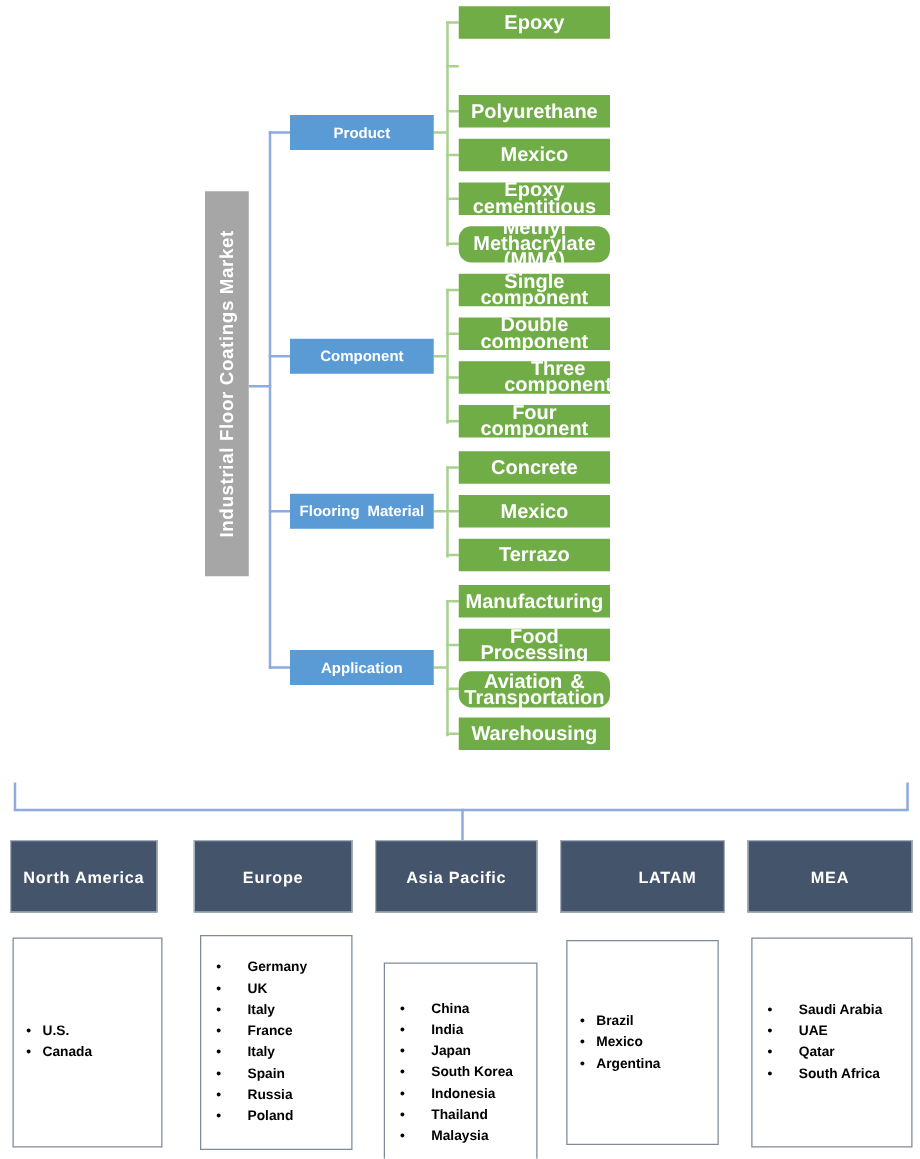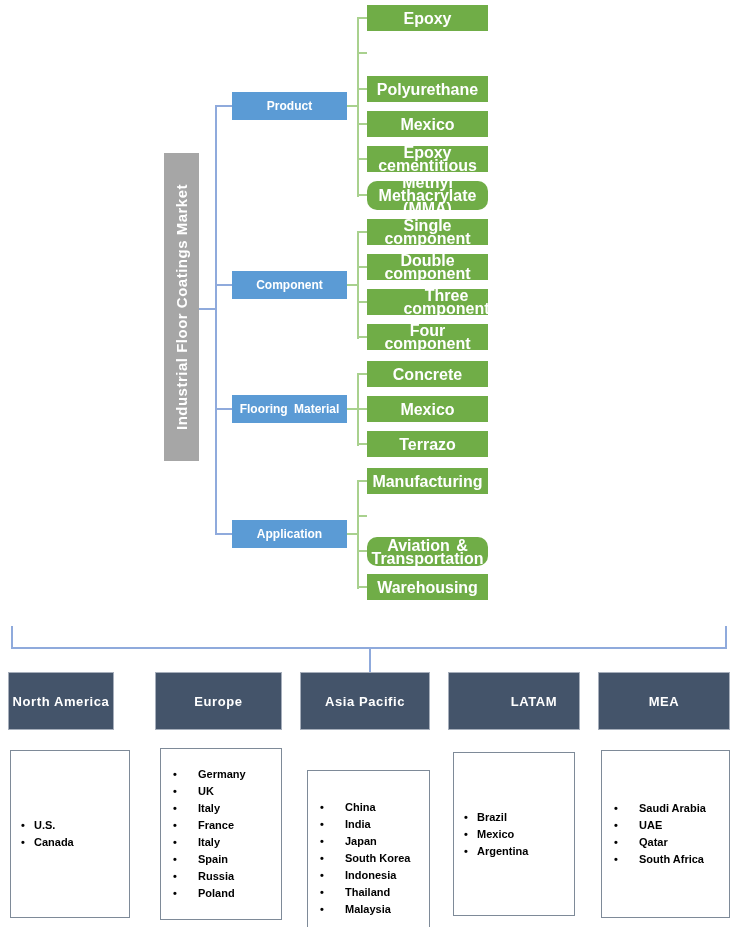--- a/index.html
+++ b/index.html
@@ -164,29 +164,30 @@
   <div class="gbox" style="top:219px;">Single component</div>
   <div class="gbox" style="top:254px;">Double component</div>
   <div class="gbox" style="top:289px;padding-left:40px;">Three component</div>
   <div class="gbox" style="top:324px;">Four component</div>
 
   <div class="gbox" style="top:361px;">Concrete</div>
   <div class="gbox" style="top:396px;">Mexico</div>
   <div class="gbox" style="top:431px;">Terrazo</div>
 
   <div class="gbox" style="top:468px;">Manufacturing</div>
+  <div class="gbox" style="top:503px;">Food Processing</div>
   <div class="gbox tall" style="top:537px;">Aviation &amp; Transportation</div>
   <div class="gbox" style="top:574px;">Warehousing</div>
 
   <div class="hline blue-line" style="left:11px;  top:647px; width:716px;"></div>
   <div class="vline blue-line" style="left:11px;  top:626px; height:22px;"></div>
   <div class="vline blue-line" style="left:725px; top:626px; height:22px;"></div>
   <div class="vline blue-line" style="left:369px; top:647px; height:25px;"></div>
 
-  <div class="region-head" style="left:8px;   width:106px;">North America</div>
+  <div class="region-head" style="left:8px;   width:118px;">North America</div>
   <div class="region-head" style="left:155px; width:127px;">Europe</div>
   <div class="region-head" style="left:300px; width:130px;">Asia Pacific</div>
   <div class="region-head" style="left:448px; width:132px;padding-left:40px;">LATAM</div>
   <div class="region-head" style="left:598px; width:132px;">MEA</div>
 
   <div class="listbox" style="left:10px; top:750px; width:120px; height:168px;">
     <ul>
       <li>U.S.</li>
       <li>Canada</li>
     </ul>

